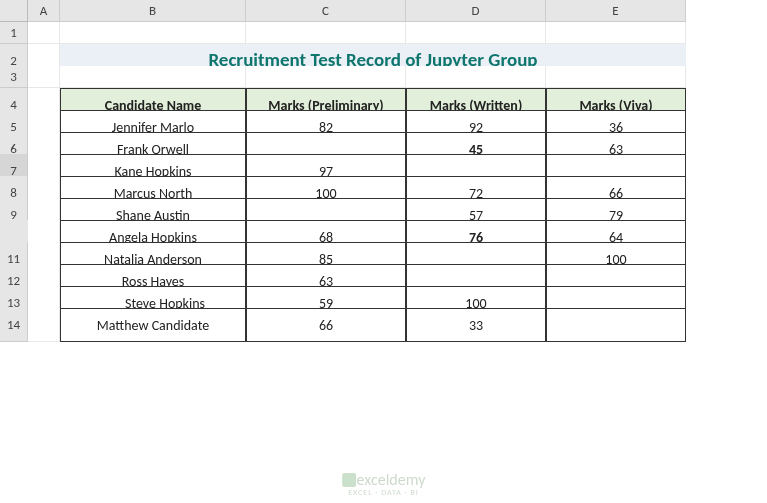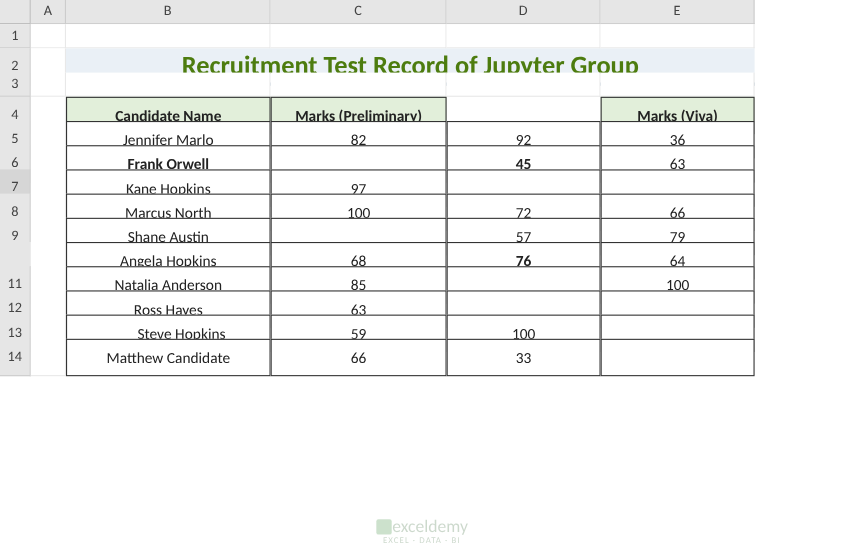--- a/index.html
+++ b/index.html
@@ -47,23 +47,23 @@
     background: #fff;
   }
   
   .titlecell {
     grid-column: 3 / span 4;
     grid-row: 3;
     background: #eaf0f6;
     display: flex;
     align-items: center;
     justify-content: center;
-    font-size: 24px;
+    font-size: 19px;
     font-weight: bold;
-    color: #4d7c0f;
+    color: #0f766e;
     border-bottom: 3px solid #1f4e79;
     height: 34px;
   }
   .row2 { height: 34px; }
   .row-data { height: 34px; }
   
   .thcell {
     background: #e2efda;
     border: 1px solid #333;
     font-weight: bold;
@@ -143,32 +143,33 @@
   <div class="cell blankcell" style="grid-column:2;grid-row:4;"></div>
   <div class="cell blankcell" style="grid-column:3;grid-row:4;"></div>
   <div class="cell blankcell" style="grid-column:4;grid-row:4;"></div>
   <div class="cell blankcell" style="grid-column:5;grid-row:4;"></div>
   <div class="cell blankcell" style="grid-column:6;grid-row:4;"></div>
 
   <div class="rowhdr row-data" style="grid-column:1;grid-row:5;height:34px;">4</div>
   <div class="cell blankcell row-data" style="grid-column:2;grid-row:5;height:34px;"></div>
   <div class="thcell row-data" style="grid-column:3;grid-row:5;height:34px;">Candidate Name</div>
   <div class="thcell row-data" style="grid-column:4;grid-row:5;height:34px;">Marks (Preliminary)</div>
+  <div class="thcell row-data" style="grid-column:5;grid-row:5;height:34px;">Marks (Written)</div>
   <div class="thcell row-data" style="grid-column:6;grid-row:5;height:34px;">Marks (Viva)</div>
 
   <div class="rowhdr row-data" style="grid-column:1;grid-row:6;height:34px;">5</div>
   <div class="cell blankcell row-data" style="grid-column:2;grid-row:6;height:34px;"></div>
   <div class="tdcell row-data" style="grid-column:3;grid-row:6;height:34px;">Jennifer Marlo</div>
   <div class="tdcell row-data" style="grid-column:4;grid-row:6;height:34px;">82</div>
   <div class="tdcell row-data" style="grid-column:5;grid-row:6;height:34px;">92</div>
   <div class="tdcell row-data" style="grid-column:6;grid-row:6;height:34px;">36</div>
 
   <div class="rowhdr row-data" style="grid-column:1;grid-row:7;height:34px;">6</div>
   <div class="cell blankcell row-data" style="grid-column:2;grid-row:7;height:34px;"></div>
-  <div class="tdcell row-data" style="grid-column:3;grid-row:7;height:34px;font-weight:bold;">Frank Orwell</div>
+  <div class="tdcell row-data" style="grid-column:3;grid-row:7;height:34px;">Frank Orwell</div>
   <div class="tdcell row-data" style="grid-column:4;grid-row:7;height:34px;"></div>
   <div class="tdcell row-data" style="grid-column:5;grid-row:7;height:34px;font-weight:bold;">45</div>
   <div class="tdcell row-data" style="grid-column:6;grid-row:7;height:34px;">63</div>
 
   <div class="rowhdr row-data selected" style="grid-column:1;grid-row:8;height:34px;">7</div>
   <div class="cell blankcell row-data" style="grid-column:2;grid-row:8;height:34px;"></div>
   <div class="tdcell row-data" style="grid-column:3;grid-row:8;height:34px;">Kane Hopkins</div>
   <div class="tdcell row-data" style="grid-column:4;grid-row:8;height:34px;">97</div>
   <div class="tdcell row-data" style="grid-column:5;grid-row:8;height:34px;"></div>
   <div class="tdcell row-data" style="grid-column:6;grid-row:8;height:34px;"></div>

